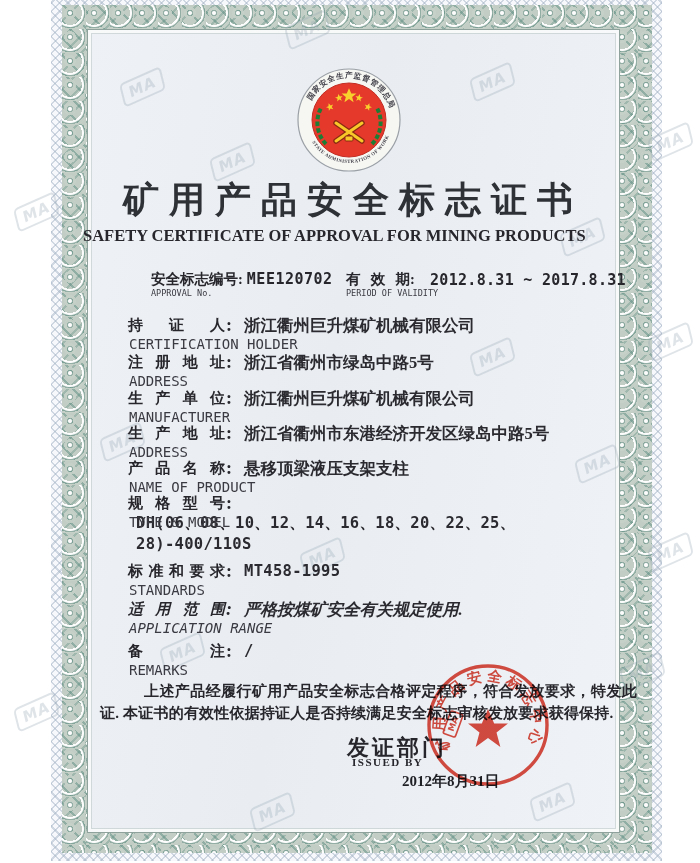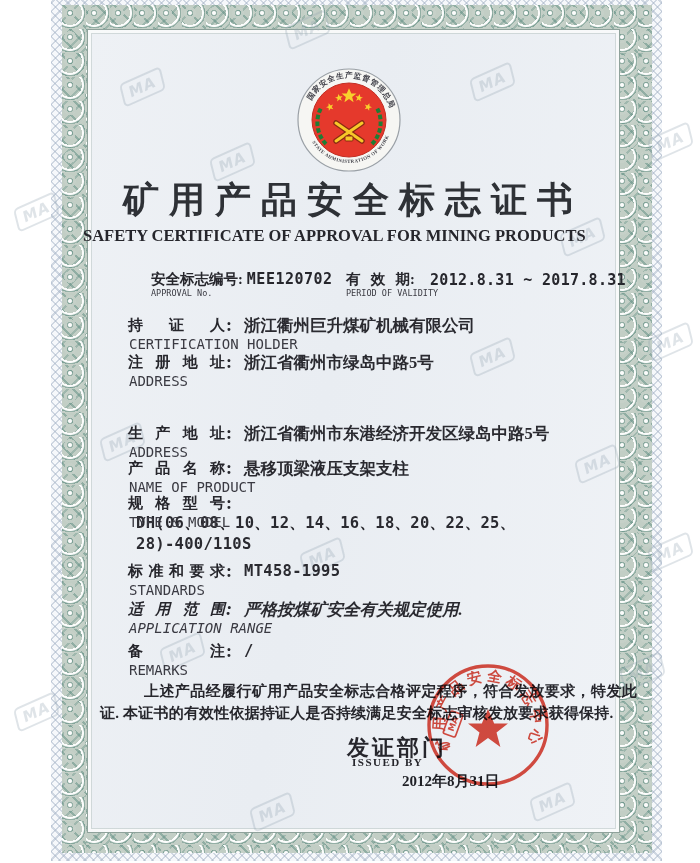--- a/index.html
+++ b/index.html
@@ -154,20 +154,25 @@
   <div class="fld" style="top:315px;">
     <span class="lab">持证人</span><span class="colon">:</span>
     <span class="val">浙江衢州巨升煤矿机械有限公司</span>
     <span class="sub">CERTIFICATION HOLDER</span>
   </div>
   <div class="fld" style="top:352px;">
     <span class="lab">注册地址</span><span class="colon">:</span>
     <span class="val">浙江省衢州市绿岛中路5号</span>
     <span class="sub">ADDRESS</span>
   </div>
+  <div class="fld" style="top:388px;">
+    <span class="lab">生产单位</span><span class="colon">:</span>
+    <span class="val">浙江衢州巨升煤矿机械有限公司</span>
+    <span class="sub">MANUFACTURER</span>
+  </div>
   <div class="fld" style="top:423px;">
     <span class="lab">生产地址</span><span class="colon">:</span>
     <span class="val">浙江省衢州市东港经济开发区绿岛中路5号</span>
     <span class="sub">ADDRESS</span>
   </div>
   <div class="fld" style="top:458px;">
     <span class="lab">产品名称</span><span class="colon">:</span>
     <span class="val">悬移顶梁液压支架支柱</span>
     <span class="sub">NAME OF PRODUCT</span>
   </div>

